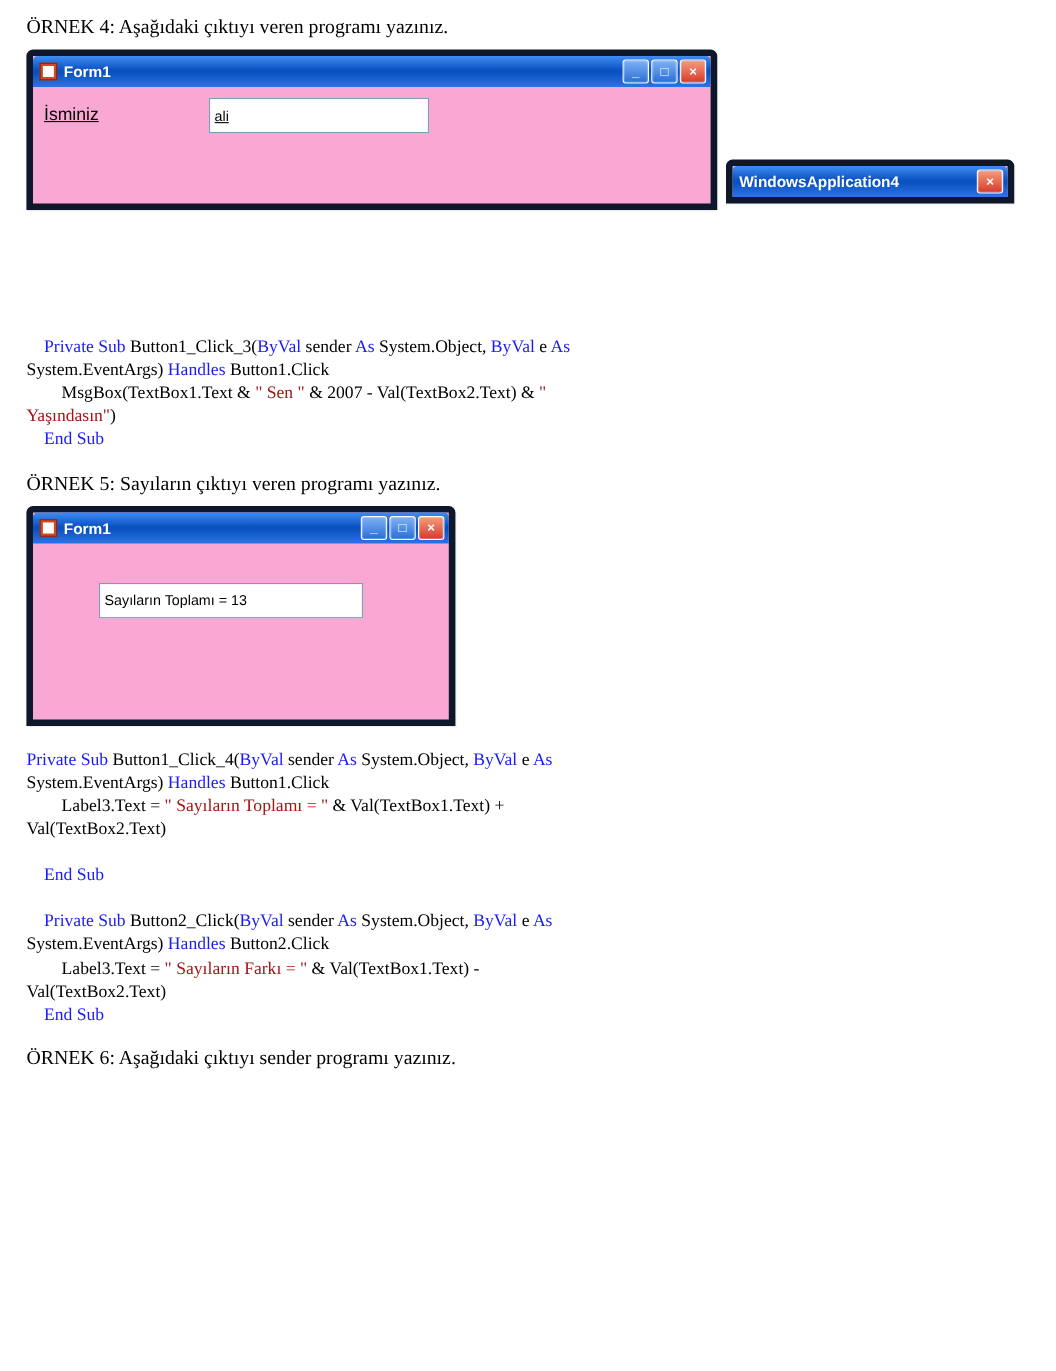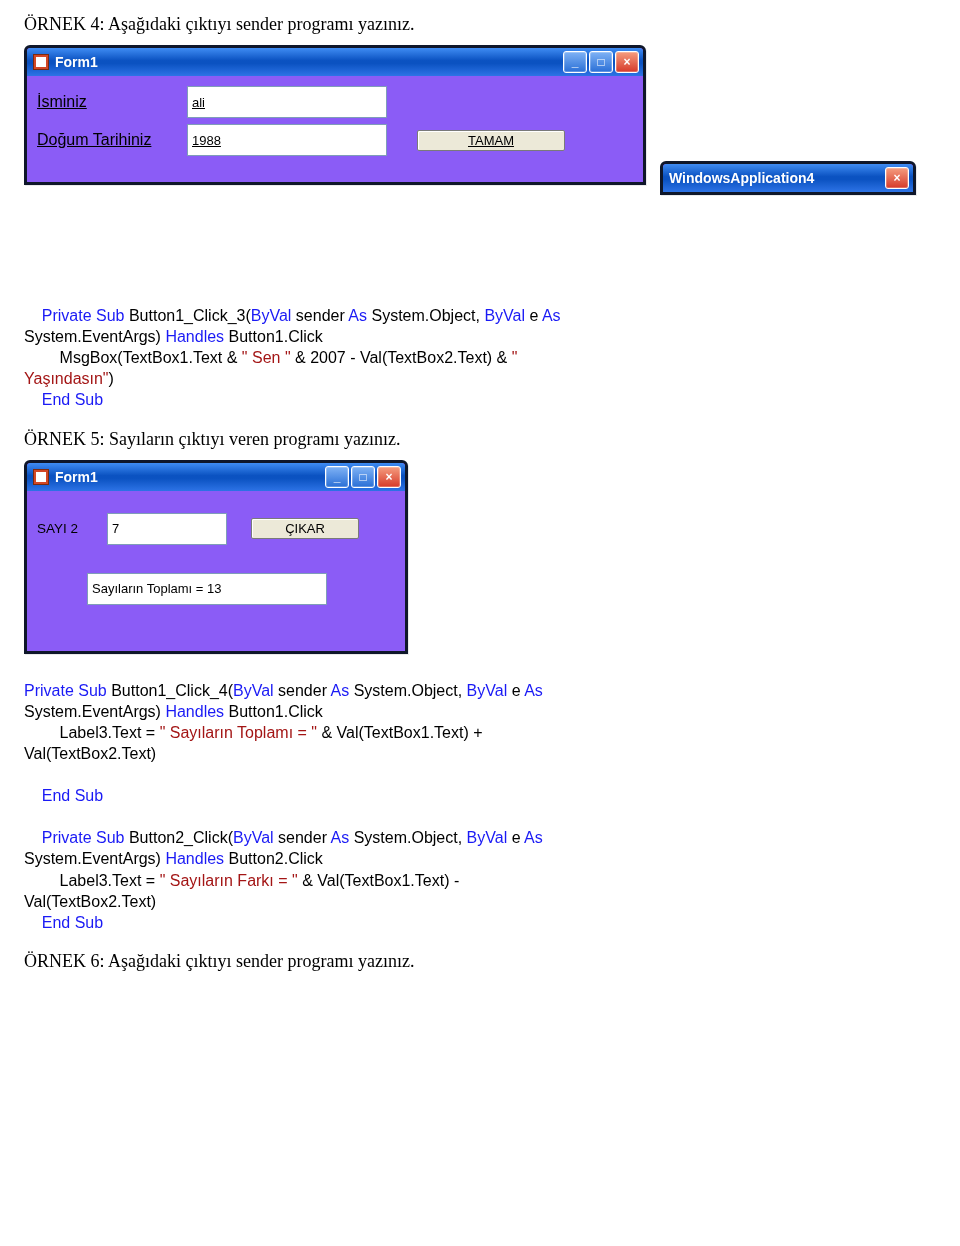--- a/index.html
+++ b/index.html
@@ -11,23 +11,23 @@
     color: #000;
     width: 912px;
   }
   .heading {
     font-size: 18px;
     margin: 6px 0 10px 0;
   }
   
   .win {
     position: relative;
-    border: 3px solid #0f172a;
+    border: 6px solid #0f172a;
     border-radius: 6px 6px 0 0;
-    background: #8b5cf6;
+    background: #f9a8d4;
     box-shadow: 1px 1px 0 rgba(0,0,0,0.08);
   }
   .titlebar {
     display: flex;
     align-items: center;
     height: 28px;
     background: linear-gradient(to bottom, #3f8cf3 0%, #0b52c1 45%, #0b52c1 55%, #2d73e6 100%);
     color: #fff;
     font-family: Tahoma, sans-serif;
     font-size: 14px;
@@ -97,21 +97,21 @@
     min-width: 60px;
     text-align: center;
   }
   .btn.focus {
     outline: 1px dotted #000;
     outline-offset: -4px;
     border: 1px solid #0a246a;
   }
   
   .code {
-    font-family: Liberation Sans, sans-serif;
+    font-family: Liberation Serif, serif;
     font-size: 16px;
     line-height: 1.32;
     white-space: pre;
     margin: 10px 0 18px 0;
   }
   .kw { color: #1a1af5; }
   .plain { color: #000; }
   .str { color: #a31515; }
   
   .stage1 {
@@ -120,21 +120,21 @@
   }
   .stage1 .win1 {
     position: absolute;
     left: 0;
     top: 0;
     width: 616px;
   }
   .stage1 .msg {
     position: absolute;
     left: 636px;
-    top: 116px;
+    top: 100px;
     width: 250px;
   }
   .stage2 {
     position: relative;
     height: 210px;
   }
   .stage2 .win2 {
     position: absolute;
     left: 0;
     top: 0;
@@ -150,46 +150,40 @@
   .form-icon:before {
     content: "";
     position: absolute;
     top: 2px; left: 2px; right: 2px; bottom: 2px;
     background: #fff;
   }
 </style>
 </head>
 <body>
 
-<div class="heading">ÖRNEK 4: Aşağıdaki çıktıyı sender programı yazınız.</div>
+<div class="heading">ÖRNEK 4: Aşağıdaki çıktıyı veren programı yazınız.</div>
 
 <div class="stage1">
 
   <div class="win win1">
     <div class="titlebar">
       <span class="icon-slot">
           <span class="form-icon"></span>
         </span>
       <span>Form1</span>
       <span class="spacer"></span>
       <span class="win-btn">_</span>
       <span class="win-btn">□</span>
       <span class="win-btn close">×</span>
     </div>
     <div class="win-body" style="height:86px;text-decoration:underline;">
       <div class="row">
         <span class="lab" style="width:150px;font-size:16px">İsminiz</span>
         <input class="tb" style="width: 200px;" value="ali">
         <span style="width:50px"></span>
-      </div>
-      <div class="row" style="margin-top:6px">
-        <span class="lab" style="width:150px;font-size:16px">Doğum Tarihiniz</span>
-        <input class="tb" style="width: 200px;" value="1988">
-        <span style="width:30px"></span>
-        <span class="btn" style="min-width:130px">TAMAM</span>
       </div>
     </div>
   </div>
 
   <div class="win msg">
     <div class="titlebar">
       <span>WindowsApplication4</span>
       <span class="spacer"></span>
       <span class="win-btn close">×</span>
     </div>
@@ -212,26 +206,20 @@
       <span class="icon-slot">
           <span class="form-icon"></span>
         </span>
       <span>Form1</span>
       <span class="spacer"></span>
       <span class="win-btn">_</span>
       <span class="win-btn">□</span>
       <span class="win-btn close">×</span>
     </div>
     <div class="win-body" style="height:140px;">
-      <div class="row" style="margin-top:14px">
-        <span class="lab" style="width:70px">SAYI 2</span>
-        <input class="tb" style="width: 120px;" value="7">
-        <span style="width:24px"></span>
-        <span class="btn" style="min-width:90px">ÇIKAR</span>
-      </div>
       <div class="row" style="margin-top:28px">
         <span style="width:50px"></span>
         <input class="tb" style="width: 240px;" readonly="" value="Sayıların Toplamı = 13">
       </div>
     </div>
   </div>
 </div>
 
 <div class="code"><span class="kw">Private</span><span class="kw"> Sub</span><span class="plain"> Button1_Click_4(</span><span class="kw">ByVal</span><span class="plain"> sender </span><span class="kw">As</span><span class="plain"> System.Object, </span><span class="kw">ByVal</span><span class="plain"> e </span><span class="kw">As</span>
 <span class="plain">System.EventArgs) </span><span class="kw">Handles</span><span class="plain"> Button1.Click</span>

